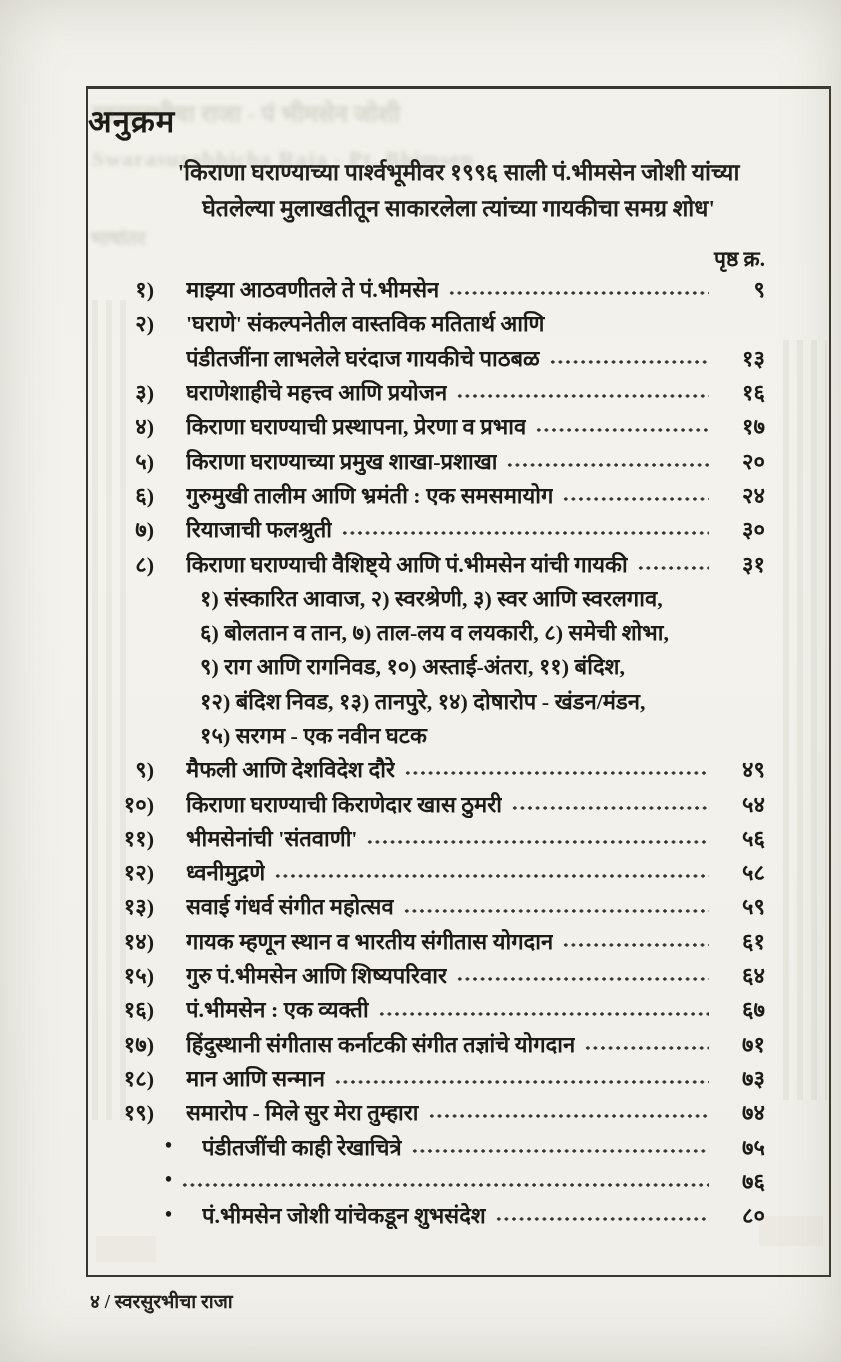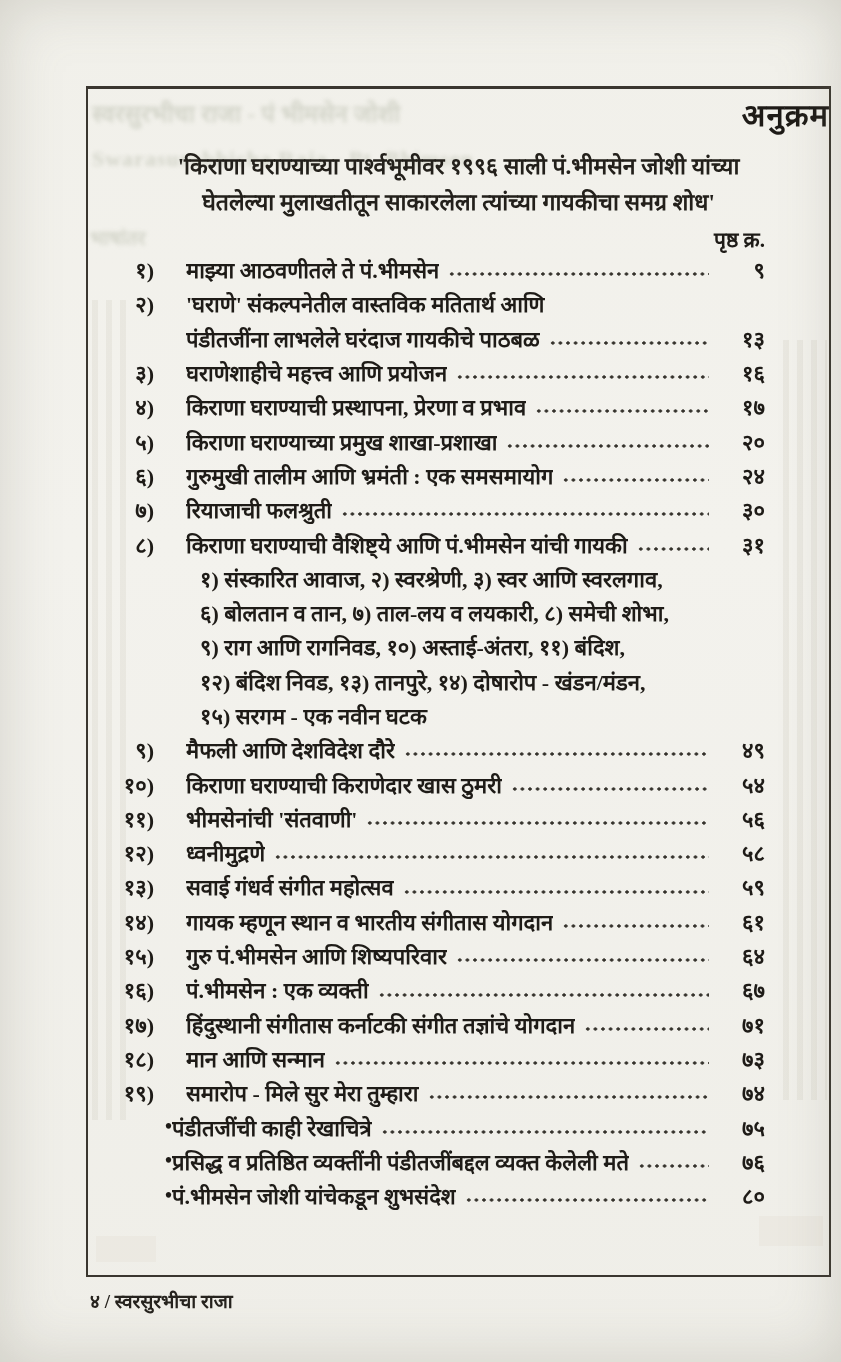--- a/index.html
+++ b/index.html
@@ -22,42 +22,42 @@
   .strip-l{left:92px;top:300px;width:40px;height:820px;}
   .strip-r{right:14px;top:340px;width:44px;height:760px;}
   .bleed-box{position:absolute;background:#e9e7de;opacity:.7;}
   .bb1{left:96px;top:1236px;width:60px;height:26px;}
   .bb2{right:18px;top:1216px;width:64px;height:30px;}
 
   .frame{
     position:absolute;left:86px;top:86px;width:745px;height:1191px;
     border:2px solid #3a362f;border-top-width:3px;box-sizing:border-box;
   }
-  .title{margin-top:6px;height:42px;line-height:42px;text-align:right;
+  .title{margin-top:12px;height:42px;line-height:42px;text-align:left;
     font-size:31px;font-weight:bold;letter-spacing:1px;}
   .subtitle{margin-top:12px;text-align:center;font-size:23px;line-height:36px;
     font-weight:bold;color:#23201b;}
-  .pagecol{height:24px;line-height:24px;margin-top:7px;text-align:right;
+  .pagecol{height:24px;line-height:24px;margin-top:20px;text-align:right;
     padding-right:64px;font-size:21px;font-weight:bold;}
 
   .toc{margin-top:0;}
   .row{display:flex;align-items:center;height:34.3px;
     padding-right:64px;font-size:22px;font-weight:bold;white-space:nowrap;}
   .row .num{width:66px;flex:0 0 66px;text-align:right;}
   .row .label{margin-left:32px;flex:0 1 auto;overflow:hidden;}
   .row .leader{flex:1 0 14px;align-self:stretch;margin:0 10px 0 9px;
     background-image:radial-gradient(circle,#34312b 1.45px,rgba(0,0,0,0) 1.8px);
     background-size:7.6px 8px;background-repeat:repeat-x;
     background-position:0 calc(100% - 8px);}
   .row .pg{flex:0 0 46px;width:46px;text-align:right;}
   .row.cont .num{visibility:hidden;}
   .row.sub{padding-left:112px;}
   .row.sub .sub-text{flex:0 1 auto;}
   .row.bullet .num{flex:0 0 84px;width:84px;font-size:20px;}
-  .row.bullet .label{margin-left:0;}
+  .row.bullet .label{margin-left:30px;}
 
   .footer{position:absolute;left:90px;top:1288px;font-size:19px;font-weight:bold;
     color:#26231e;}
 </style>
 </head>
 <body>
 
 <div class="stage">
 
   <div class="ghost ghost1">स्वरसुरभीचा राजा - पं भीमसेन जोशी</div>
@@ -210,21 +210,20 @@
           <span class="pg">७४</span>
         </div>
         <div class="row bullet">
           <span class="num">•</span>
           <span class="label">पंडीतजींची काही रेखाचित्रे</span>
           <span class="leader"></span>
           <span class="pg">७५</span>
         </div>
         <div class="row bullet">
           <span class="num">•</span>
-          <span class="label">प्रसिद्ध व प्रतिष्ठित व्यक्तींनी पंडीतजींबद्दल व्यक्त केलेली मते</span>
           <span class="leader"></span>
           <span class="pg">७६</span>
         </div>
         <div class="row bullet">
           <span class="num">•</span>
           <span class="label">पं.भीमसेन जोशी यांचेकडून शुभसंदेश</span>
           <span class="leader"></span>
           <span class="pg">८०</span>
         </div>
       </div>

